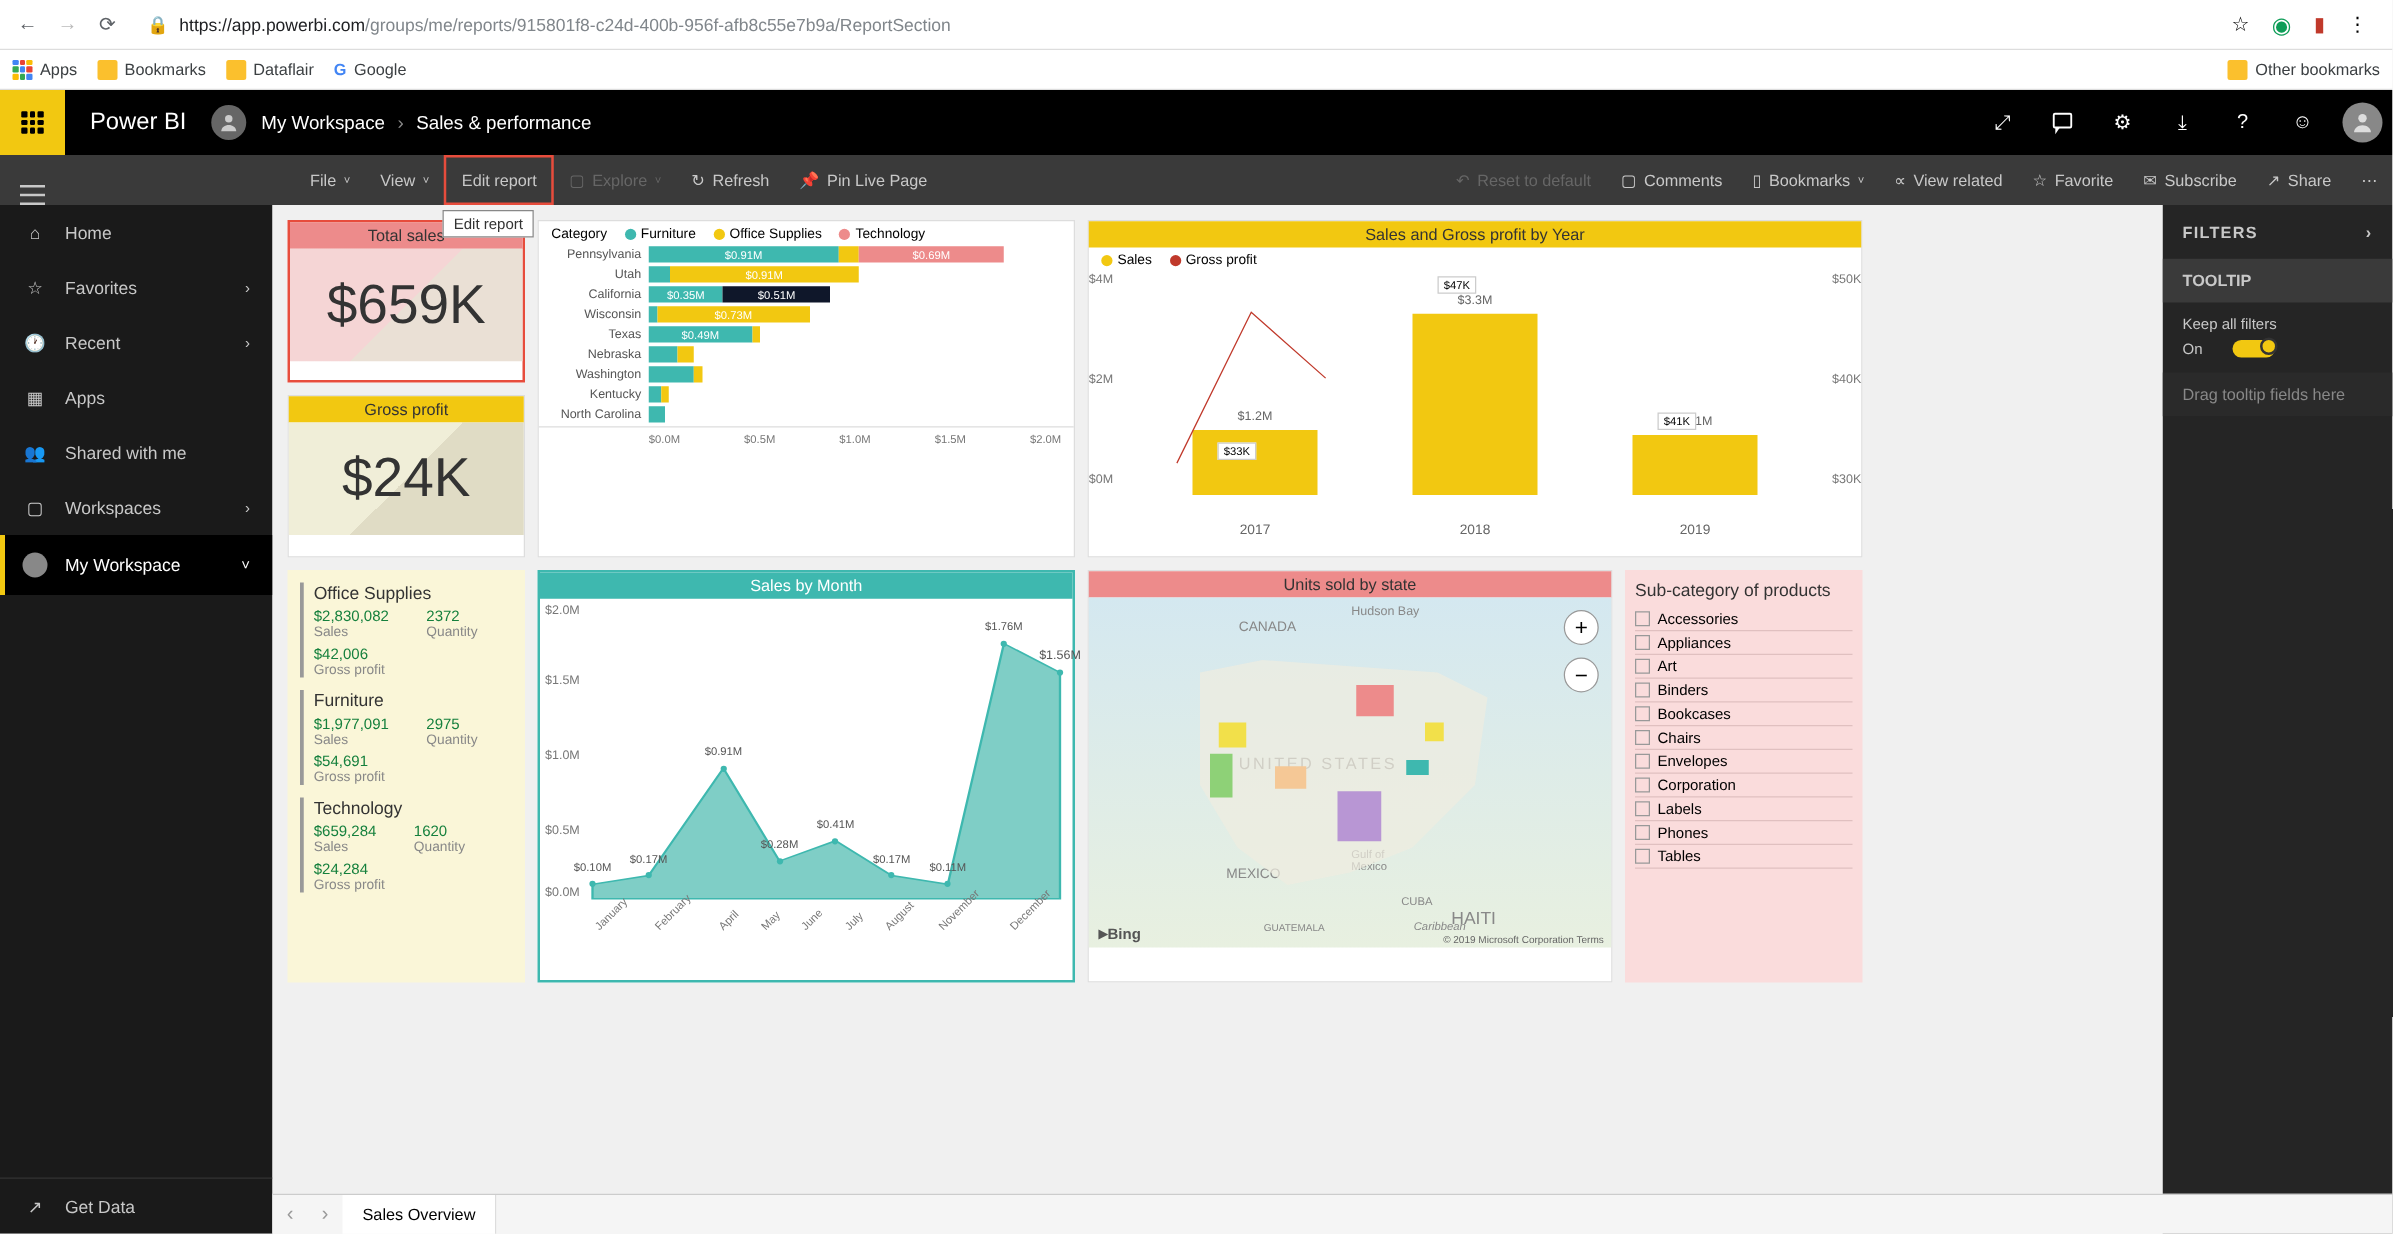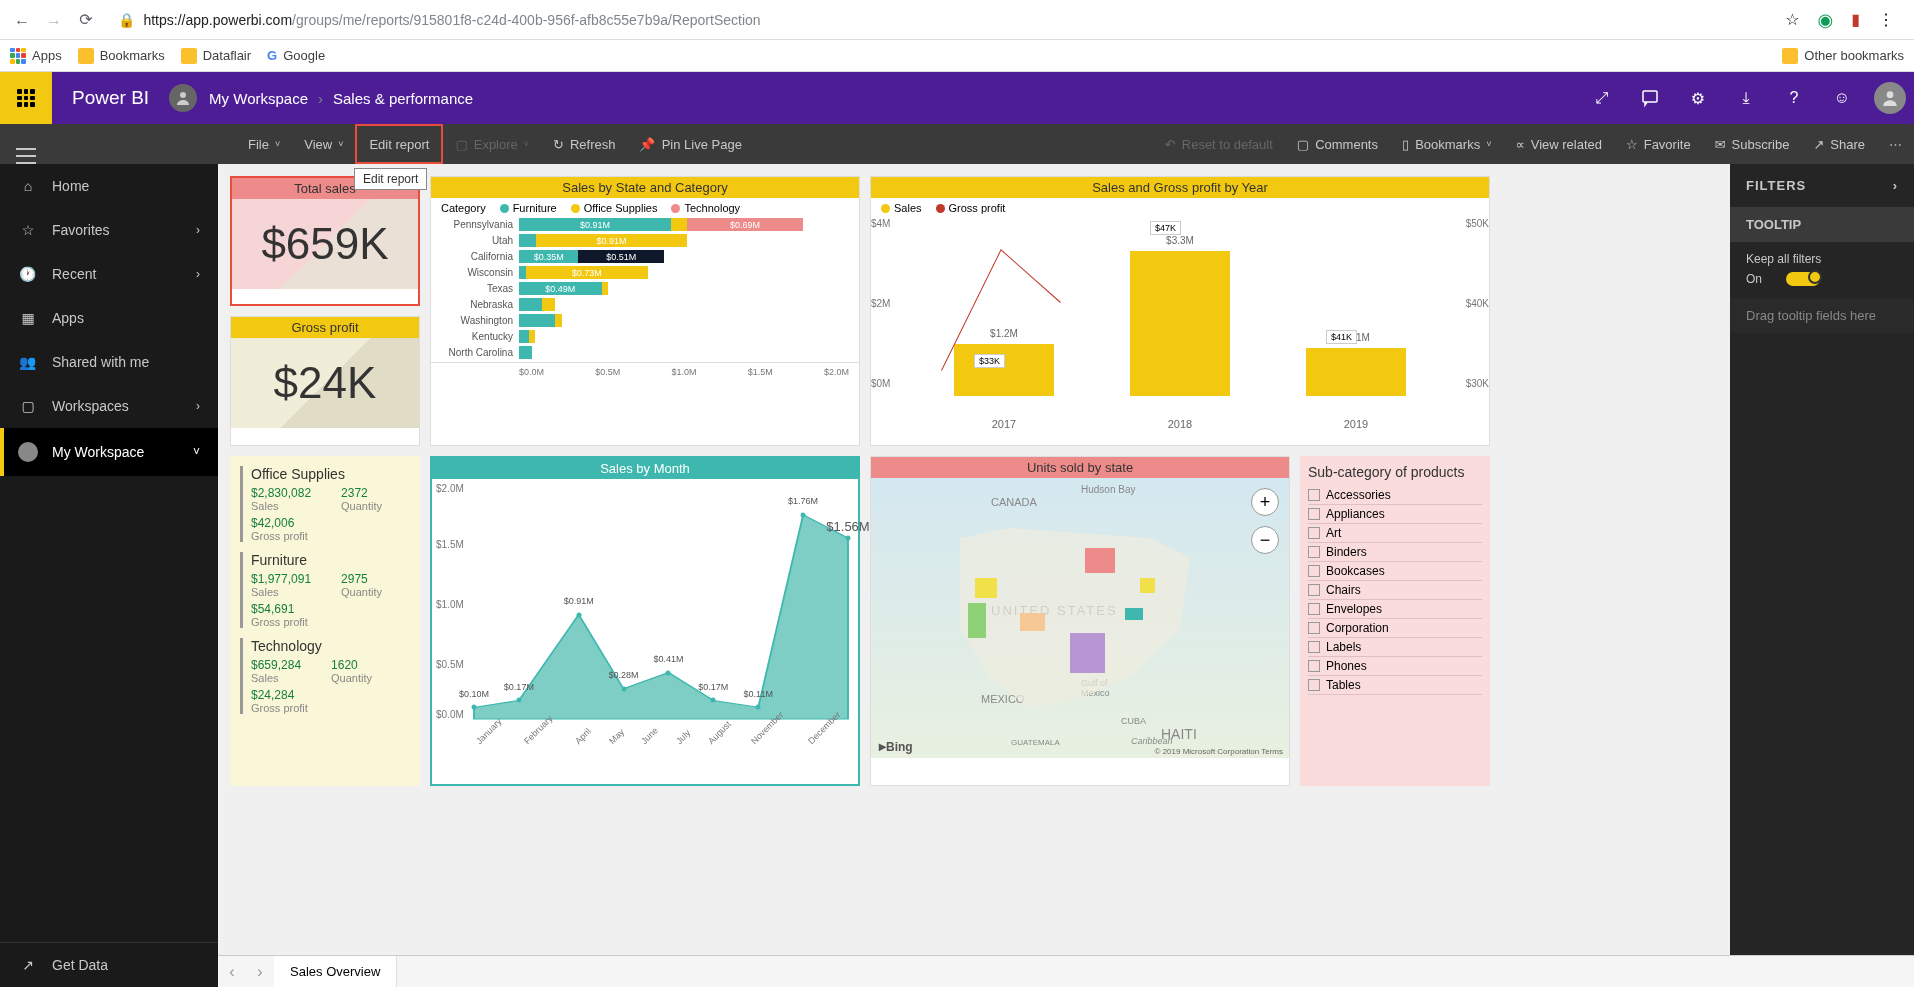--- a/index.html
+++ b/index.html
@@ -18,21 +18,21 @@
 .apps-grid{width:16px;height:16px;display:grid;grid-template-columns:repeat(3,1fr);gap:1px}
 .apps-grid span{background:#4285f4;border-radius:1px}
 .apps-grid span:nth-child(2){background:#ea4335}
 .apps-grid span:nth-child(3){background:#fbbc04}
 .apps-grid span:nth-child(4){background:#34a853}
 .apps-grid span:nth-child(5){background:#4285f4}
 .apps-grid span:nth-child(6){background:#ea4335}
 .apps-grid span:nth-child(7){background:#fbbc04}
 .apps-grid span:nth-child(8){background:#34a853}
 .apps-grid span:nth-child(9){background:#4285f4}
-.pbi-header{height:52px;background:#4c1d95;display:flex;align-items:center;color:#fff}
+.pbi-header{height:52px;background:#000000;display:flex;align-items:center;color:#fff}
 .waffle{width:52px;height:52px;background:#f2c811;display:flex;align-items:center;justify-content:center;cursor:pointer}
 .waffle-dots{width:18px;height:18px;display:grid;grid-template-columns:repeat(3,1fr);gap:2px}
 .waffle-dots span{background:#000;border-radius:1px}
 .brand{font-size:19px;font-weight:300;padding:0 20px}
 .avatar-sm{width:28px;height:28px;background:#666;border-radius:50%;display:flex;align-items:center;justify-content:center;margin-right:12px}
 .breadcrumb{display:flex;align-items:center;gap:10px;font-size:15px;color:#fff}
 .breadcrumb .sep{color:#888}
 .header-right{margin-left:auto;display:flex;align-items:center;gap:0}
 .hdr-btn{width:48px;height:52px;display:flex;align-items:center;justify-content:center;cursor:pointer;color:#fff}
 .toolbar{height:40px;background:#3a3a3a;display:flex;align-items:flex-end;color:#c8c8c8;font-size:13px;padding-left:16px}
@@ -332,21 +332,20 @@
       <div class="card kpi-total">
         <div class="kpi-hdr">Total sales</div>
         <div class="kpi-val kpi-bg1">$659K</div>
       </div>
       <div class="card kpi-gross">
         <div class="kpi-hdr yellow">Gross profit</div>
         <div class="kpi-val kpi-bg2">$24K</div>
       </div>
 
       <div class="card state-chart">
-        <div class="kpi-hdr yellow">Sales by State and Category</div>
         <div class="legend">
           <span>Category</span>
           <span class="legend-item">
               <span class="legend-dot" style="background:#3eb8af"></span>
               <span>Furniture</span>
             </span>
           <span class="legend-item">
               <span class="legend-dot" style="background:#f2c811"></span>
               <span>Office Supplies</span>
             </span>
@@ -543,21 +542,21 @@
                 <div style="position:absolute;left:40%;top:79%;font-size:9px;color:#555;transform:translateX(-50%)">$0.28M</div>
                 <div style="position:absolute;left:40%;top:87%;width:5px;height:5px;background:#3eb8af;border-radius:50%;transform:translate(-50%,-50%)"></div>
                 <div style="position:absolute;left:52%;top:72%;font-size:9px;color:#555;transform:translateX(-50%)">$0.41M</div>
                 <div style="position:absolute;left:52%;top:80%;width:5px;height:5px;background:#3eb8af;border-radius:50%;transform:translate(-50%,-50%)"></div>
                 <div style="position:absolute;left:64%;top:84%;font-size:9px;color:#555;transform:translateX(-50%)">$0.17M</div>
                 <div style="position:absolute;left:64%;top:92%;width:5px;height:5px;background:#3eb8af;border-radius:50%;transform:translate(-50%,-50%)"></div>
                 <div style="position:absolute;left:76%;top:87%;font-size:9px;color:#555;transform:translateX(-50%)">$0.11M</div>
                 <div style="position:absolute;left:76%;top:95%;width:5px;height:5px;background:#3eb8af;border-radius:50%;transform:translate(-50%,-50%)"></div>
                 <div style="position:absolute;left:88%;top:4%;font-size:9px;color:#555;transform:translateX(-50%)">$1.76M</div>
                 <div style="position:absolute;left:88%;top:12%;width:5px;height:5px;background:#3eb8af;border-radius:50%;transform:translate(-50%,-50%)"></div>
-                <div style="position:absolute;left:100%;top:14%;font-size:13px;color:#555;transform:translateX(-50%)">$1.56M</div>
+                <div style="position:absolute;left:100%;top:14%;font-size:10px;color:#555;transform:translateX(-50%)">$1.56M</div>
                 <div style="position:absolute;left:100%;top:22%;width:5px;height:5px;background:#3eb8af;border-radius:50%;transform:translate(-50%,-50%)"></div>
               </div>
           </div>
           <div class="month-x" id="month-x">
               <span>January</span>
               <span>February</span>
               <span>April</span>
               <span>May</span>
               <span>June</span>
               <span>July</span>

